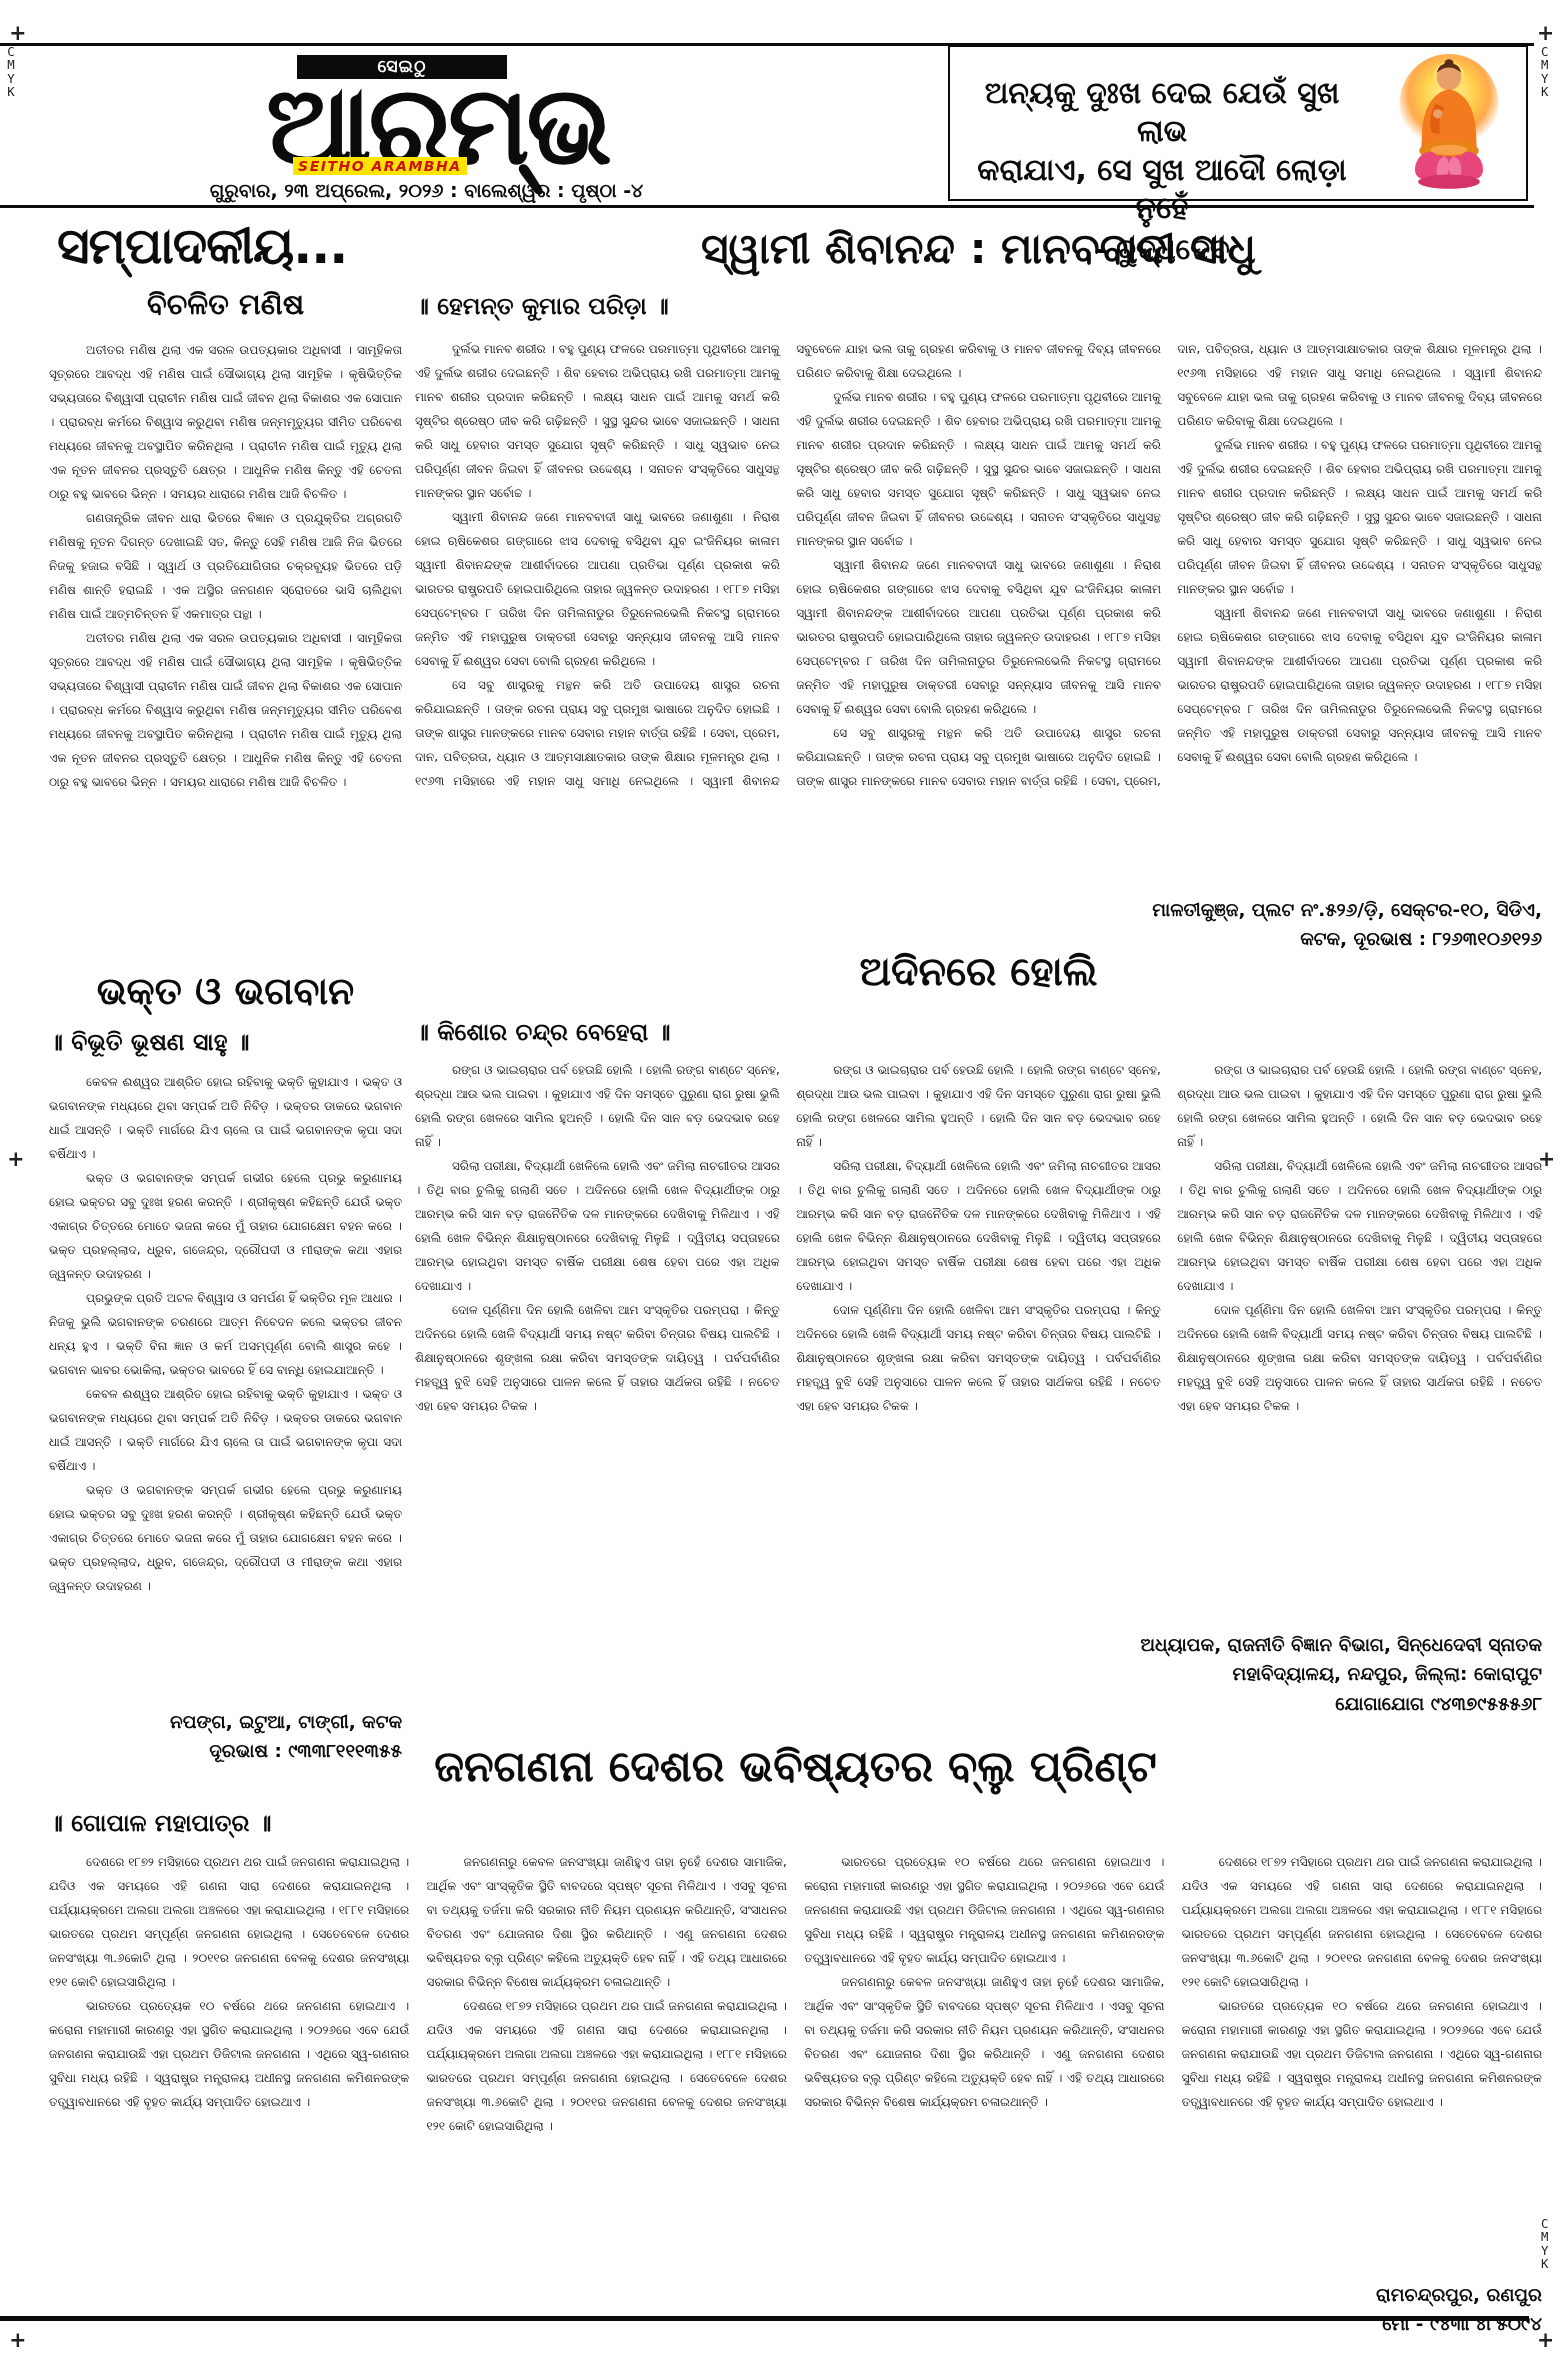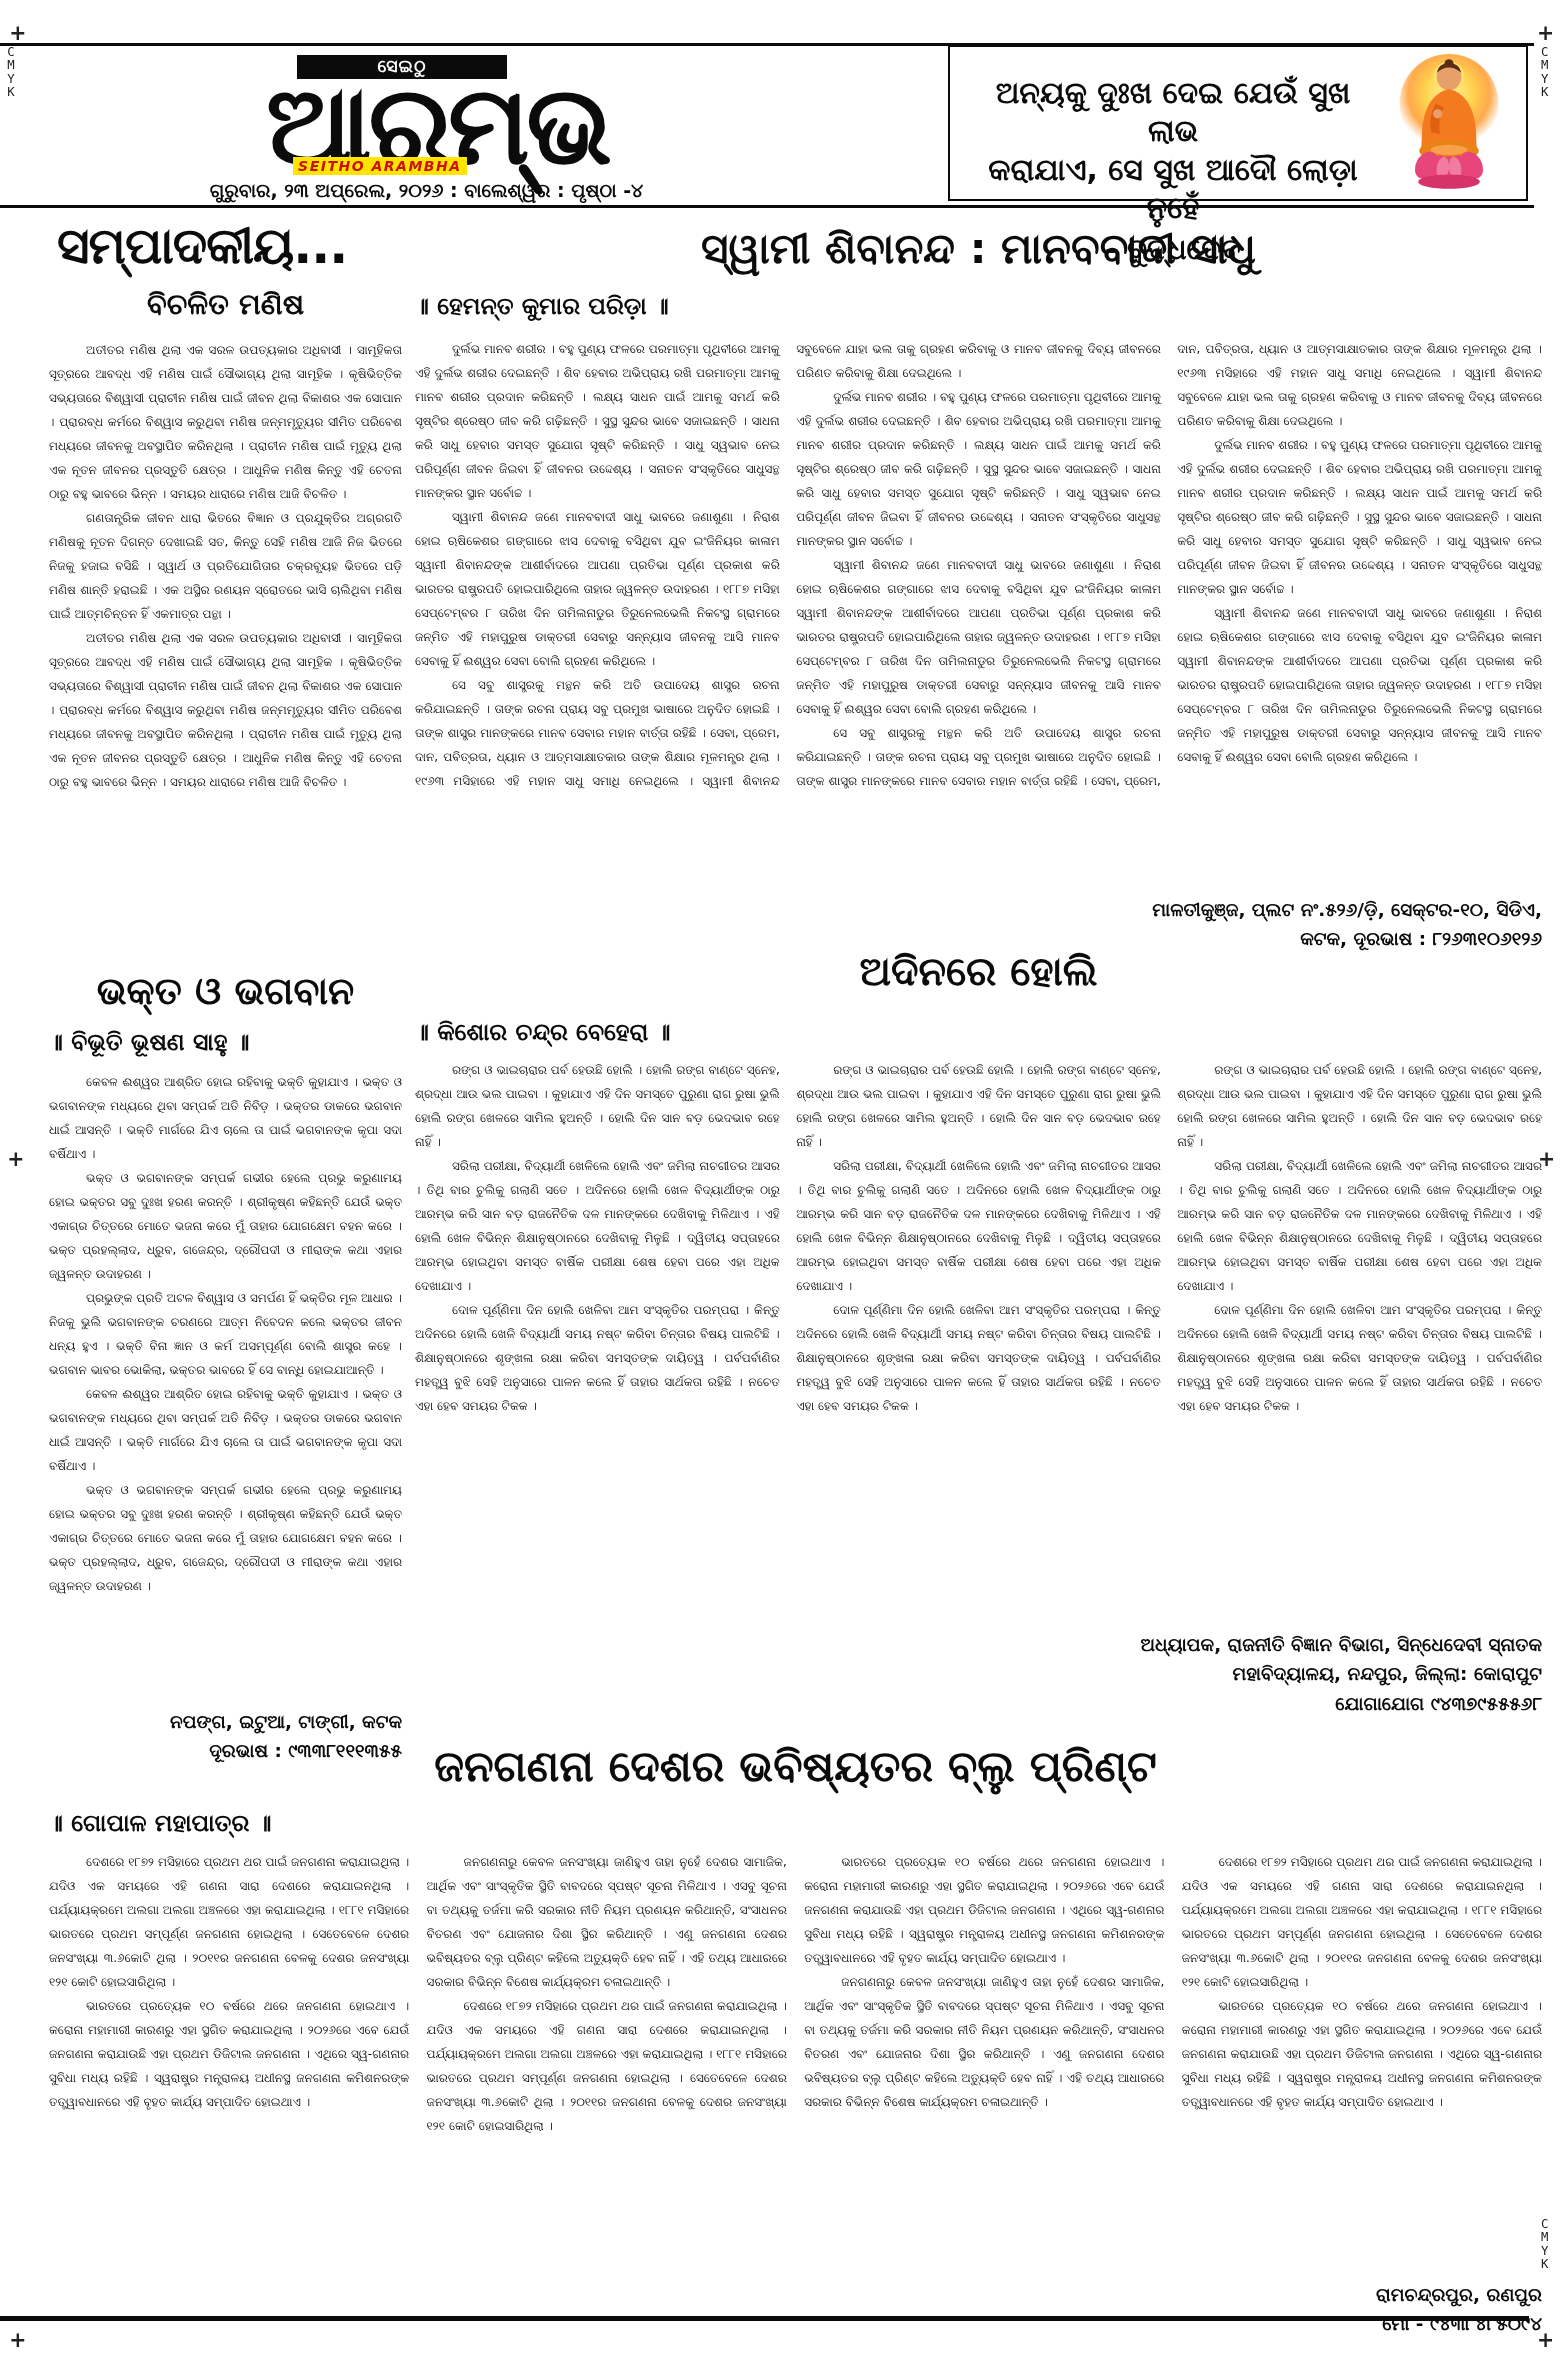--- a/index.html
+++ b/index.html
@@ -62,21 +62,21 @@
 <div class="abs rule" style="left:0;top:2316px;width:1529px;height:4.6px;"></div>
 
 <div class="abs" style="left:220px;top:50px;width:369px;height:154px;">
   <div class="abs mast-bar" style="left:77px;top:5.1px;width:210px;height:23.6px;">ସେଇଠୁ</div>
   <div class="abs mast-logo" style="left:46px;top:20.5px;width:277px;">ଆରମ୍ଭ</div>
   <div class="abs mast-latin" style="left:73px;top:107px;">SEITHO ARAMBHA</div>
   <div class="abs dateline" style="left:-10.2px;top:129px;width:389px;">ଗୁରୁବାର, ୨୩ ଅପ୍ରେଲ, ୨୦୨୬ : ବାଲେଶ୍ୱର : ପୃଷ୍ଠା -୪</div>
 </div>
 
 <div class="abs quote-box" style="left:948px;top:45px;width:576px;height:152px;">
-  <div class="abs" style="left:18px;top:27px;width:410px;">
+  <div class="abs" style="left:7px;top:27px;width:410px;">
     <div class="quote-text">ଅନ୍ୟକୁ ଦୁଃଖ ଦେଇ ଯେଉଁ ସୁଖ ଲାଭ</div>
     <div class="quote-text">କରାଯାଏ, ସେ ସୁଖ ଆଦୌ ଲୋଡ଼ା ନୁହେଁ</div>
     <div class="quote-attr">- ବୁଦ୍ଧଦେବ</div>
   </div>
   <div class="abs" style="left:435px;top:3.1px;width:128px;height:144px;">
     <svg viewBox="0 0 120 140" width="128" height="144" preserveAspectRatio="xMidYMid meet">
       <defs>
         <radialGradient id="glow" cx="50%" cy="40%" r="55%">
           <stop offset="0%" stop-color="#fff3a0"></stop>
           <stop offset="45%" stop-color="#ffd34d"></stop>
@@ -108,21 +108,21 @@
       <ellipse cx="60" cy="128" rx="30" ry="7" fill="#d63368"></ellipse>
     </svg>
   </div>
 </div>
 
 <section>
   <div class="abs kicker" style="left:57px;top:217px;">ସମ୍ପାଦକୀୟ...</div>
   <div class="abs headline" style="left:49px;top:287px;width:353px;font-size:29px;">ବିଚଳିତ ମଣିଷ</div>
   <div class="abs bodytext" style="left:49px;top:338px;width:353px;height:617px;">
       <p>ଅତୀତର ମଣିଷ ଥିଲା ଏକ ସରଳ ଉପତ୍ୟକାର ଅଧିବାସୀ । ସାମୂହିକତା ସୂତ୍ରରେ ଆବଦ୍ଧ ଏହି ମଣିଷ ପାଇଁ ସୌଭାଗ୍ୟ ଥିଲା ସାମୂହିକ । କୃଷିଭିତ୍ତିକ ସଭ୍ୟତାରେ ବିଶ୍ୱାସୀ ପ୍ରାଚୀନ ମଣିଷ ପାଇଁ ଜୀବନ ଥିଲା ବିକାଶର ଏକ ସୋପାନ । ପ୍ରାରବ୍ଧ କର୍ମରେ ବିଶ୍ୱାସ କରୁଥିବା ମଣିଷ ଜନ୍ମମୃତ୍ୟୁର ସୀମିତ ପରିବେଶ ମଧ୍ୟରେ ଜୀବନକୁ ଅବସ୍ଥାପିତ କରିନଥିଲା । ପ୍ରାଚୀନ ମଣିଷ ପାଇଁ ମୃତ୍ୟୁ ଥିଲା ଏକ ନୂତନ ଜୀବନର ପ୍ରସ୍ତୁତି କ୍ଷେତ୍ର । ଆଧୁନିକ ମଣିଷ କିନ୍ତୁ ଏହି ଚେତନା ଠାରୁ ବହୁ ଭାବରେ ଭିନ୍ନ । ସମୟର ଧାରାରେ ମଣିଷ ଆଜି ବିଚଳିତ ।</p>
-      <p>ଗଣତାନ୍ତ୍ରିକ ଜୀବନ ଧାରା ଭିତରେ ବିଜ୍ଞାନ ଓ ପ୍ରଯୁକ୍ତିର ଅଗ୍ରଗତି ମଣିଷକୁ ନୂତନ ଦିଗନ୍ତ ଦେଖାଇଛି ସତ, କିନ୍ତୁ ସେହି ମଣିଷ ଆଜି ନିଜ ଭିତରେ ନିଜକୁ ହଜାଇ ବସିଛି । ସ୍ୱାର୍ଥ ଓ ପ୍ରତିଯୋଗିତାର ଚକ୍ରବ୍ୟୂହ ଭିତରେ ପଡ଼ି ମଣିଷ ଶାନ୍ତି ହରାଇଛି । ଏକ ଅସ୍ଥିର ରଣୟନ ସ୍ରୋତରେ ଭାସି ଚାଲିଥିବା ମଣିଷ ପାଇଁ ଆତ୍ମଚିନ୍ତନ ହିଁ ଏକମାତ୍ର ପନ୍ଥା ।</p>
+      <p>ଗଣତାନ୍ତ୍ରିକ ଜୀବନ ଧାରା ଭିତରେ ବିଜ୍ଞାନ ଓ ପ୍ରଯୁକ୍ତିର ଅଗ୍ରଗତି ମଣିଷକୁ ନୂତନ ଦିଗନ୍ତ ଦେଖାଇଛି ସତ, କିନ୍ତୁ ସେହି ମଣିଷ ଆଜି ନିଜ ଭିତରେ ନିଜକୁ ହଜାଇ ବସିଛି । ସ୍ୱାର୍ଥ ଓ ପ୍ରତିଯୋଗିତାର ଚକ୍ରବ୍ୟୂହ ଭିତରେ ପଡ଼ି ମଣିଷ ଶାନ୍ତି ହରାଇଛି । ଏକ ଅସ୍ଥିର ଜନଗଣନ ସ୍ରୋତରେ ଭାସି ଚାଲିଥିବା ମଣିଷ ପାଇଁ ଆତ୍ମଚିନ୍ତନ ହିଁ ଏକମାତ୍ର ପନ୍ଥା ।</p>
       <p>ଅତୀତର ମଣିଷ ଥିଲା ଏକ ସରଳ ଉପତ୍ୟକାର ଅଧିବାସୀ । ସାମୂହିକତା ସୂତ୍ରରେ ଆବଦ୍ଧ ଏହି ମଣିଷ ପାଇଁ ସୌଭାଗ୍ୟ ଥିଲା ସାମୂହିକ । କୃଷିଭିତ୍ତିକ ସଭ୍ୟତାରେ ବିଶ୍ୱାସୀ ପ୍ରାଚୀନ ମଣିଷ ପାଇଁ ଜୀବନ ଥିଲା ବିକାଶର ଏକ ସୋପାନ । ପ୍ରାରବ୍ଧ କର୍ମରେ ବିଶ୍ୱାସ କରୁଥିବା ମଣିଷ ଜନ୍ମମୃତ୍ୟୁର ସୀମିତ ପରିବେଶ ମଧ୍ୟରେ ଜୀବନକୁ ଅବସ୍ଥାପିତ କରିନଥିଲା । ପ୍ରାଚୀନ ମଣିଷ ପାଇଁ ମୃତ୍ୟୁ ଥିଲା ଏକ ନୂତନ ଜୀବନର ପ୍ରସ୍ତୁତି କ୍ଷେତ୍ର । ଆଧୁନିକ ମଣିଷ କିନ୍ତୁ ଏହି ଚେତନା ଠାରୁ ବହୁ ଭାବରେ ଭିନ୍ନ । ସମୟର ଧାରାରେ ମଣିଷ ଆଜି ବିଚଳିତ ।</p>
     </div>
 </section>
 
 <section>
   <div class="abs headline" style="left:415px;top:224px;width:1127px;font-size:42px;">ସ୍ୱାମୀ ଶିବାନନ୍ଦ : ମାନବବାଦୀ ସାଧୁ</div>
   <div class="abs byline" style="left:415px;top:292px;width:1127px;">॥ ହେମନ୍ତ କୁମାର ପରିଡ଼ା ॥</div>
   <div class="abs bodytext cols3" style="left:415px;top:337px;width:1127px;height:553px;">
       <p>ଦୁର୍ଲଭ ମାନବ ଶରୀର । ବହୁ ପୁଣ୍ୟ ଫଳରେ ପରମାତ୍ମା ପୃଥିବୀରେ ଆମକୁ ଏହି ଦୁର୍ଲଭ ଶରୀର ଦେଇଛନ୍ତି । ଶିବ ହେବାର ଅଭିପ୍ରାୟ ରଖି ପରମାତ୍ମା ଆମକୁ ମାନବ ଶରୀର ପ୍ରଦାନ କରିଛନ୍ତି । ଲକ୍ଷ୍ୟ ସାଧନ ପାଇଁ ଆମକୁ ସମର୍ଥ କରି ସୃଷ୍ଟିର ଶ୍ରେଷ୍ଠ ଜୀବ କରି ଗଢ଼ିଛନ୍ତି । ସୁସ୍ଥ ସୁନ୍ଦର ଭାବେ ସଜାଇଛନ୍ତି । ସାଧନା କରି ସାଧୁ ହେବାର ସମସ୍ତ ସୁଯୋଗ ସୃଷ୍ଟି କରିଛନ୍ତି । ସାଧୁ ସ୍ୱଭାବ ନେଇ ପରିପୂର୍ଣ୍ଣ ଜୀବନ ଜିଇବା ହିଁ ଜୀବନର ଉଦ୍ଦେଶ୍ୟ । ସନାତନ ସଂସ୍କୃତିରେ ସାଧୁସନ୍ଥ ମାନଙ୍କର ସ୍ଥାନ ସର୍ବୋଚ୍ଚ ।</p>
       <p>ସ୍ୱାମୀ ଶିବାନନ୍ଦ ଜଣେ ମାନବବାଦୀ ସାଧୁ ଭାବରେ ଜଣାଶୁଣା । ନିରାଶ ହୋଇ ଋଷିକେଶର ଗଙ୍ଗାରେ ଝାସ ଦେବାକୁ ବସିଥିବା ଯୁବ ଇଂଜିନିୟର କାଳାମ ସ୍ୱାମୀ ଶିବାନନ୍ଦଙ୍କ ଆଶୀର୍ବାଦରେ ଆପଣା ପ୍ରତିଭା ପୂର୍ଣ୍ଣ ପ୍ରକାଶ କରି ଭାରତର ରାଷ୍ଟ୍ରପତି ହୋଇପାରିଥିଲେ ତାହାର ଜ୍ୱଳନ୍ତ ଉଦାହରଣ । ୧୮୮୭ ମସିହା ସେପ୍ଟେମ୍ବର ୮ ତାରିଖ ଦିନ ତାମିଲନାଡୁର ତିରୁନେଲଭେଲି ନିକଟସ୍ଥ ଗ୍ରାମରେ ଜନ୍ମିତ ଏହି ମହାପୁରୁଷ ଡାକ୍ତରୀ ସେବାରୁ ସନ୍ନ୍ୟାସ ଜୀବନକୁ ଆସି ମାନବ ସେବାକୁ ହିଁ ଈଶ୍ୱର ସେବା ବୋଲି ଗ୍ରହଣ କରିଥିଲେ ।</p>

